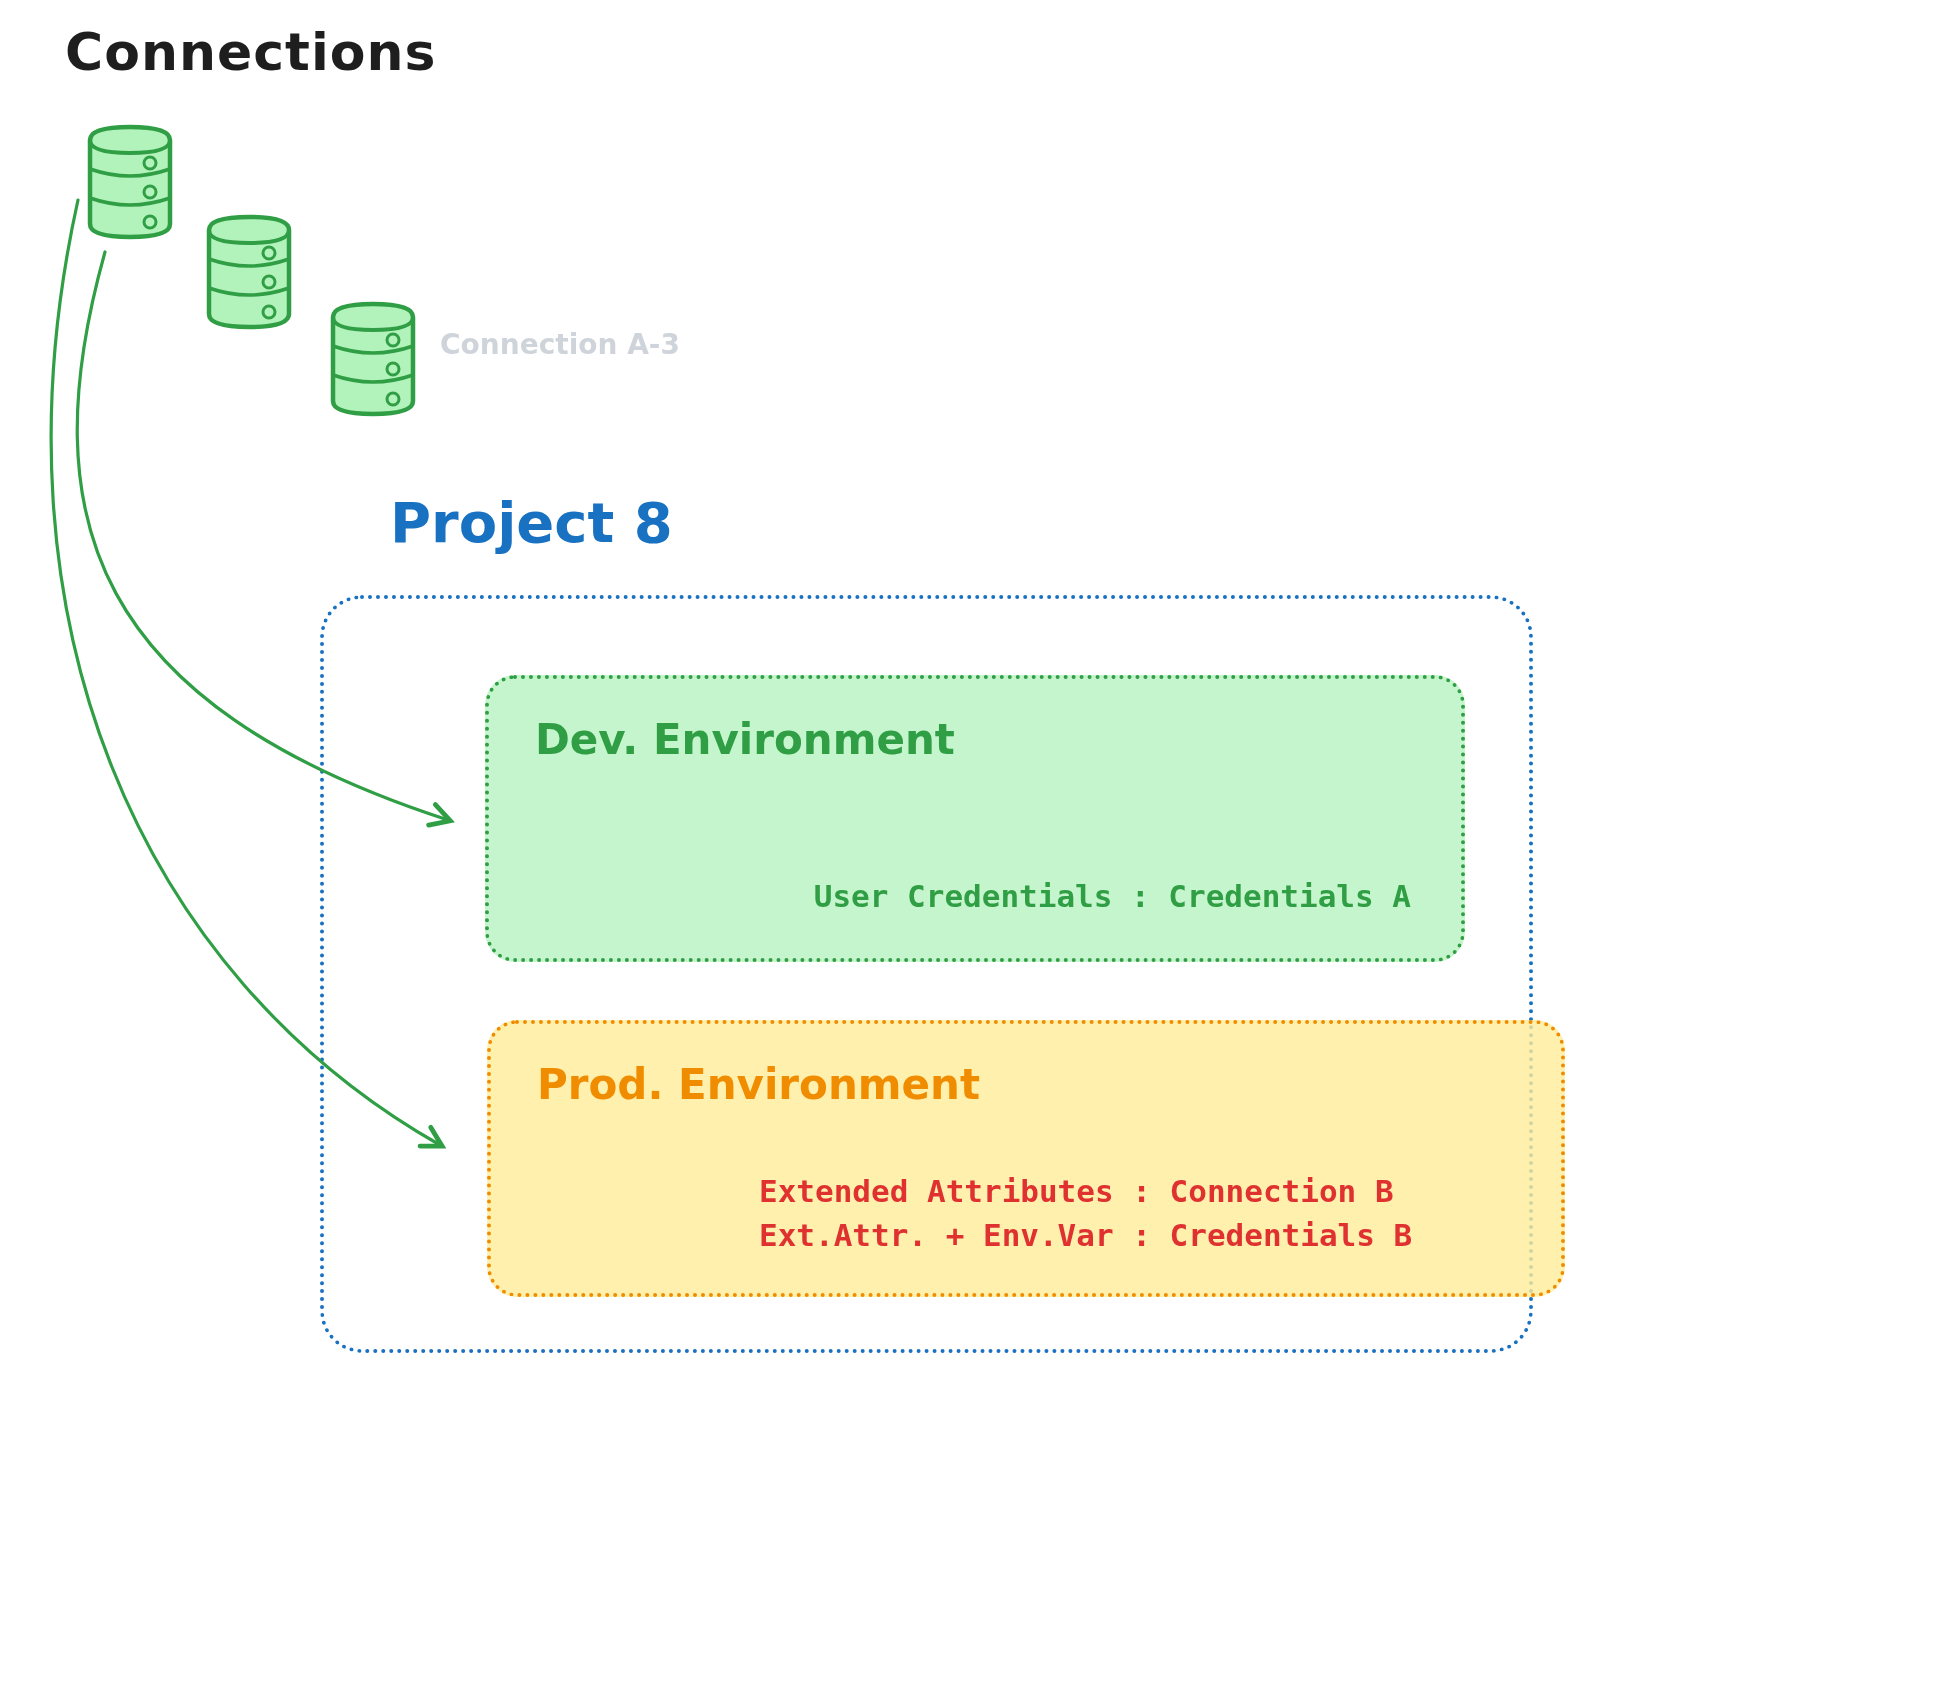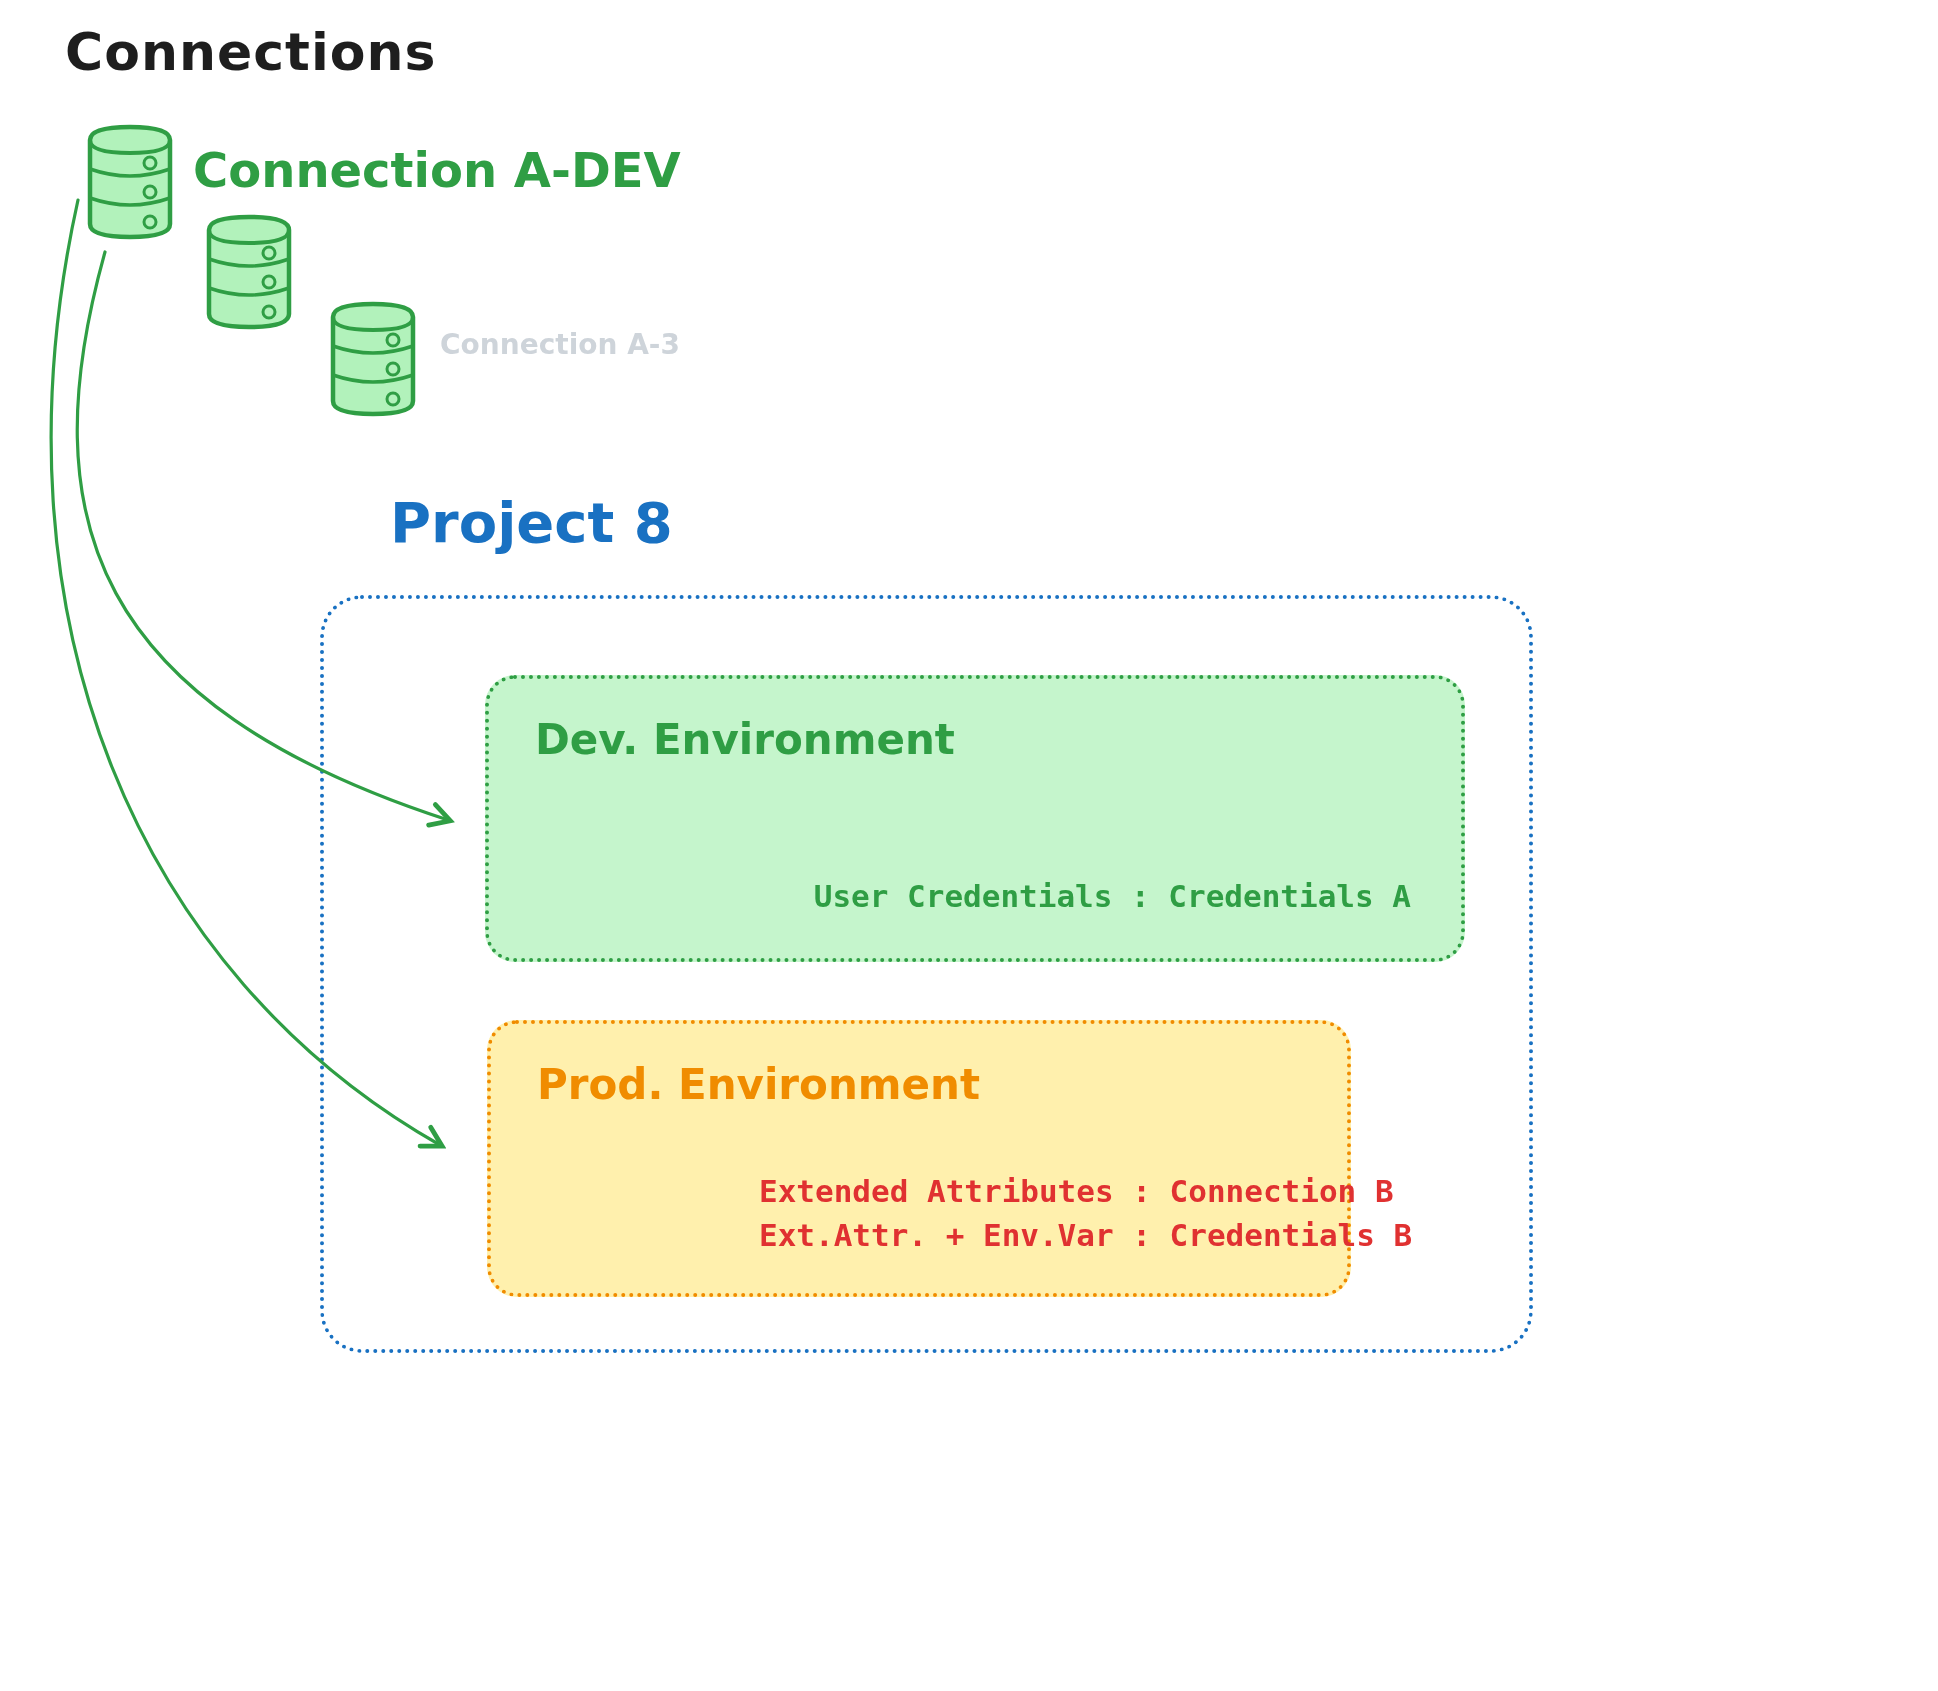--- a/index.html
+++ b/index.html
@@ -55,21 +55,21 @@
     border-radius: 30px;
   }
   .env-dev {
     left: 485px; top: 675px;
     width: 980px; height: 287px;
     border: 4px dotted #2f9e44;
     background: rgba(178, 242, 187, 0.75);
   }
   .env-prod {
     left: 487px; top: 1020px;
-    width: 864px; height: 277px;
+    width: 1078px; height: 277px;
     border: 4px dotted #f08c00;
     background: rgba(255, 236, 153, 0.8);
   }
 
   .env-title {
     position: absolute;
     left: 46px; top: 36px;
     font-size: 42px;
     font-weight: 700;
     white-space: nowrap;
@@ -137,21 +137,20 @@
       <path d="M6 17 Q6 4 46 4 Q86 4 86 17 L86 101 Q86 114 46 114 Q6 114 6 101 Z" fill="#b2f2bb" stroke="#2f9e44" stroke-width="4.5" stroke-linejoin="round"></path>
       <path d="M6 17 Q6 30 46 30 Q86 30 86 17" fill="none" stroke="#2f9e44" stroke-width="4"></path>
       <path d="M6 46 Q46 60 86 46" fill="none" stroke="#2f9e44" stroke-width="3.5"></path>
       <path d="M6 75 Q46 89 86 75" fill="none" stroke="#2f9e44" stroke-width="3.5"></path>
       <circle cx="66" cy="40" r="6" fill="none" stroke="#2f9e44" stroke-width="3"></circle>
       <circle cx="66" cy="69" r="6" fill="none" stroke="#2f9e44" stroke-width="3"></circle>
       <circle cx="66" cy="99" r="6" fill="none" stroke="#2f9e44" stroke-width="3"></circle>
     </svg>
   </div>
 
-  <div class="conn-label conn-label-1">Connection A-DEV</div>
   <div class="conn-label conn-label-3">Connection A-3</div>
 
   <div class="project-title">Project 8</div>
   <div class="project-box"></div>
 
   <div class="env-box env-dev">
     <div class="env-title">Dev. Environment</div>
     <div class="mono-lines">User Credentials : Credentials A</div>
   </div>
 

